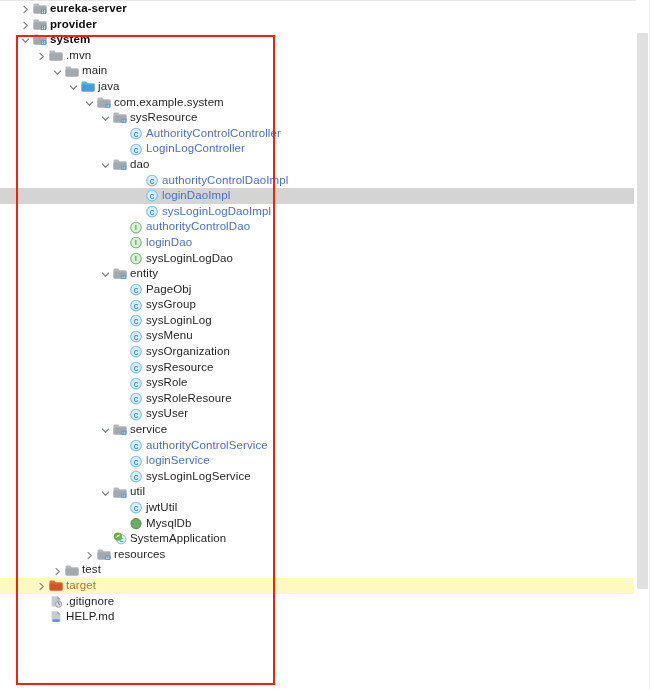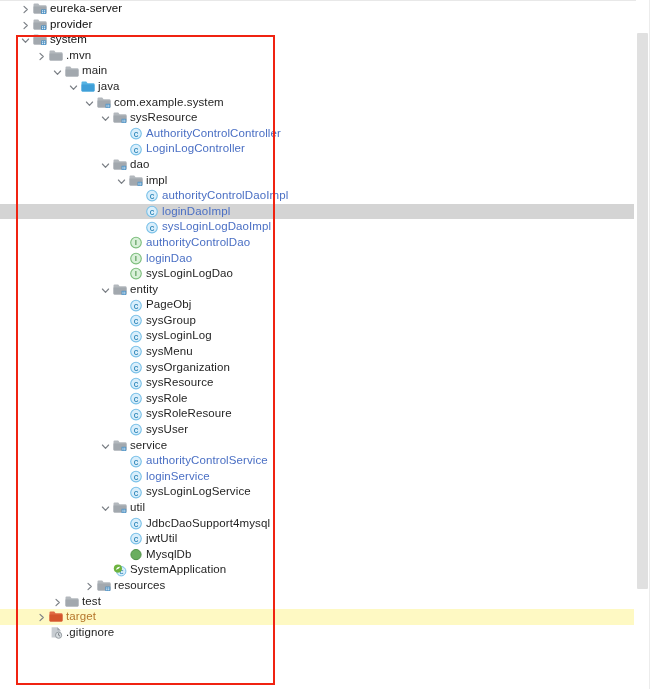--- a/index.html
+++ b/index.html
@@ -80,21 +80,21 @@
     height: 15px;
     display: inline-block;
   }
   .ic svg { position: absolute; left: 1px; top: 1px; }
 
   .label {
     flex: 0 0 auto;
     padding-left: 1px;
     letter-spacing: .1px;
   }
-  .label.bold { font-weight: normal; color: #0d0d0d; }
+  .label.bold { font-weight: bold; color: #0d0d0d; }
   .label.blue { color: #4a6fc4; }
   .label.dark { color: #1f1f1f; }
   .label.orange { color: #b5762b; }
   .label.grayish { color: #1f1f1f; }
 
   
   .annot-rect {
     position: absolute;
     border: 2px solid #f02311;
     pointer-events: none;
@@ -309,307 +309,276 @@
             <rect x="8.6" y="7.8" width="4.6" height="4.2" fill="#4a90c4"></rect>
             <rect x="9.5" y="8.7" width="1" height="1" fill="#ffffff"></rect>
             <rect x="11.3" y="8.7" width="1" height="1" fill="#ffffff"></rect>
             <rect x="9.5" y="10.3" width="1" height="1" fill="#ffffff"></rect>
             <rect x="11.3" y="10.3" width="1" height="1" fill="#ffffff"></rect>
           </svg>
         </span>
         <span class="label grayish">dao</span>
       </div>
       <div class="row">
-        <span class="indent" style="width: 115px;"></span>
+        <span class="indent" style="width: 131px;"></span>
+        <span class="twisty empty"></span>
+        <span class="ic">
+          <svg width="14" height="13" viewBox="0 0 14 13">
+            <circle cx="7" cy="6.6" r="5.3" fill="#d9eefb" stroke="#79c0e8" stroke-width="1.1"></circle>
+            <text x="7" y="9.5" font-family="Liberation Sans, sans-serif" font-size="6.4" font-weight="bold" fill="#2e86b8" text-anchor="middle">C</text>
+          </svg>
+        </span>
+        <span class="label blue">authorityControlDaoImpl</span>
+      </div>
+      <div class="row selected">
+        <span class="indent" style="width: 131px;"></span>
+        <span class="twisty empty"></span>
+        <span class="ic">
+          <svg width="14" height="13" viewBox="0 0 14 13">
+            <circle cx="7" cy="6.6" r="5.3" fill="#d9eefb" stroke="#79c0e8" stroke-width="1.1"></circle>
+            <text x="7" y="9.5" font-family="Liberation Sans, sans-serif" font-size="6.4" font-weight="bold" fill="#2e86b8" text-anchor="middle">C</text>
+          </svg>
+        </span>
+        <span class="label blue">loginDaoImpl</span>
+      </div>
+      <div class="row">
+        <span class="indent" style="width: 131px;"></span>
+        <span class="twisty empty"></span>
+        <span class="ic">
+          <svg width="14" height="13" viewBox="0 0 14 13">
+            <circle cx="7" cy="6.6" r="5.3" fill="#d9eefb" stroke="#79c0e8" stroke-width="1.1"></circle>
+            <text x="7" y="9.5" font-family="Liberation Sans, sans-serif" font-size="6.4" font-weight="bold" fill="#2e86b8" text-anchor="middle">C</text>
+          </svg>
+        </span>
+        <span class="label blue">sysLoginLogDaoImpl</span>
+      </div>
+      <div class="row">
+        <span class="indent" style="width: 115px;"></span>
+        <span class="twisty empty"></span>
+        <span class="ic">
+          <svg width="14" height="13" viewBox="0 0 14 13">
+            <circle cx="7" cy="6.6" r="5.3" fill="#d9f0d9" stroke="#7bbd7b" stroke-width="1.1"></circle>
+            <text x="7" y="9.4" font-family="Liberation Sans, sans-serif" font-size="6.4" font-weight="bold" fill="#3f8a3f" text-anchor="middle">I</text>
+          </svg>
+        </span>
+        <span class="label blue">authorityControlDao</span>
+      </div>
+      <div class="row">
+        <span class="indent" style="width: 115px;"></span>
+        <span class="twisty empty"></span>
+        <span class="ic">
+          <svg width="14" height="13" viewBox="0 0 14 13">
+            <circle cx="7" cy="6.6" r="5.3" fill="#d9f0d9" stroke="#7bbd7b" stroke-width="1.1"></circle>
+            <text x="7" y="9.4" font-family="Liberation Sans, sans-serif" font-size="6.4" font-weight="bold" fill="#3f8a3f" text-anchor="middle">I</text>
+          </svg>
+        </span>
+        <span class="label blue">loginDao</span>
+      </div>
+      <div class="row">
+        <span class="indent" style="width: 115px;"></span>
+        <span class="twisty empty"></span>
+        <span class="ic">
+          <svg width="14" height="13" viewBox="0 0 14 13">
+            <circle cx="7" cy="6.6" r="5.3" fill="#d9f0d9" stroke="#7bbd7b" stroke-width="1.1"></circle>
+            <text x="7" y="9.4" font-family="Liberation Sans, sans-serif" font-size="6.4" font-weight="bold" fill="#3f8a3f" text-anchor="middle">I</text>
+          </svg>
+        </span>
+        <span class="label dark">sysLoginLogDao</span>
+      </div>
+      <div class="row">
+        <span class="indent" style="width: 99px;"></span>
         <span class="twisty">
           <svg width="9" height="9" viewBox="0 0 9 9">
             <path d="M1.4 3 L4.5 6.3 L7.6 3" fill="none" stroke="#7a7f85" stroke-width="1.15" stroke-linecap="round" stroke-linejoin="round"></path>
           </svg>
         </span>
         <span class="ic">
           <svg width="14" height="13" viewBox="0 0 14 13">
             <path d="M0.5 2.5 A1 1 0 0 1 1.5 1.5 H5.2 L6.6 3.2 H12.5 A1 1 0 0 1 13.5 4.2 V10.5 A1 1 0 0 1 12.5 11.5 H1.5 A1 1 0 0 1 0.5 10.5 Z" fill="#b3b8bd"></path>
             <path d="M0.5 4.6 H13.5 V10.5 A1 1 0 0 1 12.5 11.5 H1.5 A1 1 0 0 1 0.5 10.5 Z" fill="#a2a8ae"></path>
             <rect x="8.6" y="7.8" width="4.6" height="4.2" fill="#4a90c4"></rect>
             <rect x="9.5" y="8.7" width="1" height="1" fill="#ffffff"></rect>
             <rect x="11.3" y="8.7" width="1" height="1" fill="#ffffff"></rect>
             <rect x="9.5" y="10.3" width="1" height="1" fill="#ffffff"></rect>
             <rect x="11.3" y="10.3" width="1" height="1" fill="#ffffff"></rect>
           </svg>
         </span>
-        <span class="label grayish">impl</span>
-      </div>
-      <div class="row">
-        <span class="indent" style="width: 131px;"></span>
-        <span class="twisty empty"></span>
-        <span class="ic">
-          <svg width="14" height="13" viewBox="0 0 14 13">
-            <circle cx="7" cy="6.6" r="5.3" fill="#d9eefb" stroke="#79c0e8" stroke-width="1.1"></circle>
-            <text x="7" y="9.5" font-family="Liberation Sans, sans-serif" font-size="6.4" font-weight="bold" fill="#2e86b8" text-anchor="middle">C</text>
-          </svg>
-        </span>
-        <span class="label blue">authorityControlDaoImpl</span>
-      </div>
-      <div class="row selected">
-        <span class="indent" style="width: 131px;"></span>
-        <span class="twisty empty"></span>
-        <span class="ic">
-          <svg width="14" height="13" viewBox="0 0 14 13">
-            <circle cx="7" cy="6.6" r="5.3" fill="#d9eefb" stroke="#79c0e8" stroke-width="1.1"></circle>
-            <text x="7" y="9.5" font-family="Liberation Sans, sans-serif" font-size="6.4" font-weight="bold" fill="#2e86b8" text-anchor="middle">C</text>
-          </svg>
-        </span>
-        <span class="label blue">loginDaoImpl</span>
-      </div>
-      <div class="row">
-        <span class="indent" style="width: 131px;"></span>
-        <span class="twisty empty"></span>
-        <span class="ic">
-          <svg width="14" height="13" viewBox="0 0 14 13">
-            <circle cx="7" cy="6.6" r="5.3" fill="#d9eefb" stroke="#79c0e8" stroke-width="1.1"></circle>
-            <text x="7" y="9.5" font-family="Liberation Sans, sans-serif" font-size="6.4" font-weight="bold" fill="#2e86b8" text-anchor="middle">C</text>
-          </svg>
-        </span>
-        <span class="label blue">sysLoginLogDaoImpl</span>
-      </div>
-      <div class="row">
-        <span class="indent" style="width: 115px;"></span>
-        <span class="twisty empty"></span>
-        <span class="ic">
-          <svg width="14" height="13" viewBox="0 0 14 13">
-            <circle cx="7" cy="6.6" r="5.3" fill="#d9f0d9" stroke="#7bbd7b" stroke-width="1.1"></circle>
-            <text x="7" y="9.4" font-family="Liberation Sans, sans-serif" font-size="6.4" font-weight="bold" fill="#3f8a3f" text-anchor="middle">I</text>
-          </svg>
-        </span>
-        <span class="label blue">authorityControlDao</span>
-      </div>
-      <div class="row">
-        <span class="indent" style="width: 115px;"></span>
-        <span class="twisty empty"></span>
-        <span class="ic">
-          <svg width="14" height="13" viewBox="0 0 14 13">
-            <circle cx="7" cy="6.6" r="5.3" fill="#d9f0d9" stroke="#7bbd7b" stroke-width="1.1"></circle>
-            <text x="7" y="9.4" font-family="Liberation Sans, sans-serif" font-size="6.4" font-weight="bold" fill="#3f8a3f" text-anchor="middle">I</text>
-          </svg>
-        </span>
-        <span class="label blue">loginDao</span>
-      </div>
-      <div class="row">
-        <span class="indent" style="width: 115px;"></span>
-        <span class="twisty empty"></span>
-        <span class="ic">
-          <svg width="14" height="13" viewBox="0 0 14 13">
-            <circle cx="7" cy="6.6" r="5.3" fill="#d9f0d9" stroke="#7bbd7b" stroke-width="1.1"></circle>
-            <text x="7" y="9.4" font-family="Liberation Sans, sans-serif" font-size="6.4" font-weight="bold" fill="#3f8a3f" text-anchor="middle">I</text>
-          </svg>
-        </span>
-        <span class="label dark">sysLoginLogDao</span>
+        <span class="label grayish">entity</span>
+      </div>
+      <div class="row">
+        <span class="indent" style="width: 115px;"></span>
+        <span class="twisty empty"></span>
+        <span class="ic">
+          <svg width="14" height="13" viewBox="0 0 14 13">
+            <circle cx="7" cy="6.6" r="5.3" fill="#d9eefb" stroke="#79c0e8" stroke-width="1.1"></circle>
+            <text x="7" y="9.5" font-family="Liberation Sans, sans-serif" font-size="6.4" font-weight="bold" fill="#2e86b8" text-anchor="middle">C</text>
+          </svg>
+        </span>
+        <span class="label dark">PageObj</span>
+      </div>
+      <div class="row">
+        <span class="indent" style="width: 115px;"></span>
+        <span class="twisty empty"></span>
+        <span class="ic">
+          <svg width="14" height="13" viewBox="0 0 14 13">
+            <circle cx="7" cy="6.6" r="5.3" fill="#d9eefb" stroke="#79c0e8" stroke-width="1.1"></circle>
+            <text x="7" y="9.5" font-family="Liberation Sans, sans-serif" font-size="6.4" font-weight="bold" fill="#2e86b8" text-anchor="middle">C</text>
+          </svg>
+        </span>
+        <span class="label dark">sysGroup</span>
+      </div>
+      <div class="row">
+        <span class="indent" style="width: 115px;"></span>
+        <span class="twisty empty"></span>
+        <span class="ic">
+          <svg width="14" height="13" viewBox="0 0 14 13">
+            <circle cx="7" cy="6.6" r="5.3" fill="#d9eefb" stroke="#79c0e8" stroke-width="1.1"></circle>
+            <text x="7" y="9.5" font-family="Liberation Sans, sans-serif" font-size="6.4" font-weight="bold" fill="#2e86b8" text-anchor="middle">C</text>
+          </svg>
+        </span>
+        <span class="label dark">sysLoginLog</span>
+      </div>
+      <div class="row">
+        <span class="indent" style="width: 115px;"></span>
+        <span class="twisty empty"></span>
+        <span class="ic">
+          <svg width="14" height="13" viewBox="0 0 14 13">
+            <circle cx="7" cy="6.6" r="5.3" fill="#d9eefb" stroke="#79c0e8" stroke-width="1.1"></circle>
+            <text x="7" y="9.5" font-family="Liberation Sans, sans-serif" font-size="6.4" font-weight="bold" fill="#2e86b8" text-anchor="middle">C</text>
+          </svg>
+        </span>
+        <span class="label dark">sysMenu</span>
+      </div>
+      <div class="row">
+        <span class="indent" style="width: 115px;"></span>
+        <span class="twisty empty"></span>
+        <span class="ic">
+          <svg width="14" height="13" viewBox="0 0 14 13">
+            <circle cx="7" cy="6.6" r="5.3" fill="#d9eefb" stroke="#79c0e8" stroke-width="1.1"></circle>
+            <text x="7" y="9.5" font-family="Liberation Sans, sans-serif" font-size="6.4" font-weight="bold" fill="#2e86b8" text-anchor="middle">C</text>
+          </svg>
+        </span>
+        <span class="label dark">sysOrganization</span>
+      </div>
+      <div class="row">
+        <span class="indent" style="width: 115px;"></span>
+        <span class="twisty empty"></span>
+        <span class="ic">
+          <svg width="14" height="13" viewBox="0 0 14 13">
+            <circle cx="7" cy="6.6" r="5.3" fill="#d9eefb" stroke="#79c0e8" stroke-width="1.1"></circle>
+            <text x="7" y="9.5" font-family="Liberation Sans, sans-serif" font-size="6.4" font-weight="bold" fill="#2e86b8" text-anchor="middle">C</text>
+          </svg>
+        </span>
+        <span class="label dark">sysResource</span>
+      </div>
+      <div class="row">
+        <span class="indent" style="width: 115px;"></span>
+        <span class="twisty empty"></span>
+        <span class="ic">
+          <svg width="14" height="13" viewBox="0 0 14 13">
+            <circle cx="7" cy="6.6" r="5.3" fill="#d9eefb" stroke="#79c0e8" stroke-width="1.1"></circle>
+            <text x="7" y="9.5" font-family="Liberation Sans, sans-serif" font-size="6.4" font-weight="bold" fill="#2e86b8" text-anchor="middle">C</text>
+          </svg>
+        </span>
+        <span class="label dark">sysRole</span>
+      </div>
+      <div class="row">
+        <span class="indent" style="width: 115px;"></span>
+        <span class="twisty empty"></span>
+        <span class="ic">
+          <svg width="14" height="13" viewBox="0 0 14 13">
+            <circle cx="7" cy="6.6" r="5.3" fill="#d9eefb" stroke="#79c0e8" stroke-width="1.1"></circle>
+            <text x="7" y="9.5" font-family="Liberation Sans, sans-serif" font-size="6.4" font-weight="bold" fill="#2e86b8" text-anchor="middle">C</text>
+          </svg>
+        </span>
+        <span class="label dark">sysRoleResoure</span>
+      </div>
+      <div class="row">
+        <span class="indent" style="width: 115px;"></span>
+        <span class="twisty empty"></span>
+        <span class="ic">
+          <svg width="14" height="13" viewBox="0 0 14 13">
+            <circle cx="7" cy="6.6" r="5.3" fill="#d9eefb" stroke="#79c0e8" stroke-width="1.1"></circle>
+            <text x="7" y="9.5" font-family="Liberation Sans, sans-serif" font-size="6.4" font-weight="bold" fill="#2e86b8" text-anchor="middle">C</text>
+          </svg>
+        </span>
+        <span class="label dark">sysUser</span>
       </div>
       <div class="row">
         <span class="indent" style="width: 99px;"></span>
         <span class="twisty">
           <svg width="9" height="9" viewBox="0 0 9 9">
             <path d="M1.4 3 L4.5 6.3 L7.6 3" fill="none" stroke="#7a7f85" stroke-width="1.15" stroke-linecap="round" stroke-linejoin="round"></path>
           </svg>
         </span>
         <span class="ic">
           <svg width="14" height="13" viewBox="0 0 14 13">
             <path d="M0.5 2.5 A1 1 0 0 1 1.5 1.5 H5.2 L6.6 3.2 H12.5 A1 1 0 0 1 13.5 4.2 V10.5 A1 1 0 0 1 12.5 11.5 H1.5 A1 1 0 0 1 0.5 10.5 Z" fill="#b3b8bd"></path>
             <path d="M0.5 4.6 H13.5 V10.5 A1 1 0 0 1 12.5 11.5 H1.5 A1 1 0 0 1 0.5 10.5 Z" fill="#a2a8ae"></path>
             <rect x="8.6" y="7.8" width="4.6" height="4.2" fill="#4a90c4"></rect>
             <rect x="9.5" y="8.7" width="1" height="1" fill="#ffffff"></rect>
             <rect x="11.3" y="8.7" width="1" height="1" fill="#ffffff"></rect>
             <rect x="9.5" y="10.3" width="1" height="1" fill="#ffffff"></rect>
             <rect x="11.3" y="10.3" width="1" height="1" fill="#ffffff"></rect>
           </svg>
         </span>
-        <span class="label grayish">entity</span>
-      </div>
-      <div class="row">
-        <span class="indent" style="width: 115px;"></span>
-        <span class="twisty empty"></span>
-        <span class="ic">
-          <svg width="14" height="13" viewBox="0 0 14 13">
-            <circle cx="7" cy="6.6" r="5.3" fill="#d9eefb" stroke="#79c0e8" stroke-width="1.1"></circle>
-            <text x="7" y="9.5" font-family="Liberation Sans, sans-serif" font-size="6.4" font-weight="bold" fill="#2e86b8" text-anchor="middle">C</text>
-          </svg>
-        </span>
-        <span class="label dark">PageObj</span>
-      </div>
-      <div class="row">
-        <span class="indent" style="width: 115px;"></span>
-        <span class="twisty empty"></span>
-        <span class="ic">
-          <svg width="14" height="13" viewBox="0 0 14 13">
-            <circle cx="7" cy="6.6" r="5.3" fill="#d9eefb" stroke="#79c0e8" stroke-width="1.1"></circle>
-            <text x="7" y="9.5" font-family="Liberation Sans, sans-serif" font-size="6.4" font-weight="bold" fill="#2e86b8" text-anchor="middle">C</text>
-          </svg>
-        </span>
-        <span class="label dark">sysGroup</span>
-      </div>
-      <div class="row">
-        <span class="indent" style="width: 115px;"></span>
-        <span class="twisty empty"></span>
-        <span class="ic">
-          <svg width="14" height="13" viewBox="0 0 14 13">
-            <circle cx="7" cy="6.6" r="5.3" fill="#d9eefb" stroke="#79c0e8" stroke-width="1.1"></circle>
-            <text x="7" y="9.5" font-family="Liberation Sans, sans-serif" font-size="6.4" font-weight="bold" fill="#2e86b8" text-anchor="middle">C</text>
-          </svg>
-        </span>
-        <span class="label dark">sysLoginLog</span>
-      </div>
-      <div class="row">
-        <span class="indent" style="width: 115px;"></span>
-        <span class="twisty empty"></span>
-        <span class="ic">
-          <svg width="14" height="13" viewBox="0 0 14 13">
-            <circle cx="7" cy="6.6" r="5.3" fill="#d9eefb" stroke="#79c0e8" stroke-width="1.1"></circle>
-            <text x="7" y="9.5" font-family="Liberation Sans, sans-serif" font-size="6.4" font-weight="bold" fill="#2e86b8" text-anchor="middle">C</text>
-          </svg>
-        </span>
-        <span class="label dark">sysMenu</span>
-      </div>
-      <div class="row">
-        <span class="indent" style="width: 115px;"></span>
-        <span class="twisty empty"></span>
-        <span class="ic">
-          <svg width="14" height="13" viewBox="0 0 14 13">
-            <circle cx="7" cy="6.6" r="5.3" fill="#d9eefb" stroke="#79c0e8" stroke-width="1.1"></circle>
-            <text x="7" y="9.5" font-family="Liberation Sans, sans-serif" font-size="6.4" font-weight="bold" fill="#2e86b8" text-anchor="middle">C</text>
-          </svg>
-        </span>
-        <span class="label dark">sysOrganization</span>
-      </div>
-      <div class="row">
-        <span class="indent" style="width: 115px;"></span>
-        <span class="twisty empty"></span>
-        <span class="ic">
-          <svg width="14" height="13" viewBox="0 0 14 13">
-            <circle cx="7" cy="6.6" r="5.3" fill="#d9eefb" stroke="#79c0e8" stroke-width="1.1"></circle>
-            <text x="7" y="9.5" font-family="Liberation Sans, sans-serif" font-size="6.4" font-weight="bold" fill="#2e86b8" text-anchor="middle">C</text>
-          </svg>
-        </span>
-        <span class="label dark">sysResource</span>
-      </div>
-      <div class="row">
-        <span class="indent" style="width: 115px;"></span>
-        <span class="twisty empty"></span>
-        <span class="ic">
-          <svg width="14" height="13" viewBox="0 0 14 13">
-            <circle cx="7" cy="6.6" r="5.3" fill="#d9eefb" stroke="#79c0e8" stroke-width="1.1"></circle>
-            <text x="7" y="9.5" font-family="Liberation Sans, sans-serif" font-size="6.4" font-weight="bold" fill="#2e86b8" text-anchor="middle">C</text>
-          </svg>
-        </span>
-        <span class="label dark">sysRole</span>
-      </div>
-      <div class="row">
-        <span class="indent" style="width: 115px;"></span>
-        <span class="twisty empty"></span>
-        <span class="ic">
-          <svg width="14" height="13" viewBox="0 0 14 13">
-            <circle cx="7" cy="6.6" r="5.3" fill="#d9eefb" stroke="#79c0e8" stroke-width="1.1"></circle>
-            <text x="7" y="9.5" font-family="Liberation Sans, sans-serif" font-size="6.4" font-weight="bold" fill="#2e86b8" text-anchor="middle">C</text>
-          </svg>
-        </span>
-        <span class="label dark">sysRoleResoure</span>
-      </div>
-      <div class="row">
-        <span class="indent" style="width: 115px;"></span>
-        <span class="twisty empty"></span>
-        <span class="ic">
-          <svg width="14" height="13" viewBox="0 0 14 13">
-            <circle cx="7" cy="6.6" r="5.3" fill="#d9eefb" stroke="#79c0e8" stroke-width="1.1"></circle>
-            <text x="7" y="9.5" font-family="Liberation Sans, sans-serif" font-size="6.4" font-weight="bold" fill="#2e86b8" text-anchor="middle">C</text>
-          </svg>
-        </span>
-        <span class="label dark">sysUser</span>
+        <span class="label grayish">service</span>
+      </div>
+      <div class="row">
+        <span class="indent" style="width: 115px;"></span>
+        <span class="twisty empty"></span>
+        <span class="ic">
+          <svg width="14" height="13" viewBox="0 0 14 13">
+            <circle cx="7" cy="6.6" r="5.3" fill="#d9eefb" stroke="#79c0e8" stroke-width="1.1"></circle>
+            <text x="7" y="9.5" font-family="Liberation Sans, sans-serif" font-size="6.4" font-weight="bold" fill="#2e86b8" text-anchor="middle">C</text>
+          </svg>
+        </span>
+        <span class="label blue">authorityControlService</span>
+      </div>
+      <div class="row">
+        <span class="indent" style="width: 115px;"></span>
+        <span class="twisty empty"></span>
+        <span class="ic">
+          <svg width="14" height="13" viewBox="0 0 14 13">
+            <circle cx="7" cy="6.6" r="5.3" fill="#d9eefb" stroke="#79c0e8" stroke-width="1.1"></circle>
+            <text x="7" y="9.5" font-family="Liberation Sans, sans-serif" font-size="6.4" font-weight="bold" fill="#2e86b8" text-anchor="middle">C</text>
+          </svg>
+        </span>
+        <span class="label blue">loginService</span>
+      </div>
+      <div class="row">
+        <span class="indent" style="width: 115px;"></span>
+        <span class="twisty empty"></span>
+        <span class="ic">
+          <svg width="14" height="13" viewBox="0 0 14 13">
+            <circle cx="7" cy="6.6" r="5.3" fill="#d9eefb" stroke="#79c0e8" stroke-width="1.1"></circle>
+            <text x="7" y="9.5" font-family="Liberation Sans, sans-serif" font-size="6.4" font-weight="bold" fill="#2e86b8" text-anchor="middle">C</text>
+          </svg>
+        </span>
+        <span class="label dark">sysLoginLogService</span>
       </div>
       <div class="row">
         <span class="indent" style="width: 99px;"></span>
         <span class="twisty">
           <svg width="9" height="9" viewBox="0 0 9 9">
             <path d="M1.4 3 L4.5 6.3 L7.6 3" fill="none" stroke="#7a7f85" stroke-width="1.15" stroke-linecap="round" stroke-linejoin="round"></path>
           </svg>
         </span>
         <span class="ic">
           <svg width="14" height="13" viewBox="0 0 14 13">
             <path d="M0.5 2.5 A1 1 0 0 1 1.5 1.5 H5.2 L6.6 3.2 H12.5 A1 1 0 0 1 13.5 4.2 V10.5 A1 1 0 0 1 12.5 11.5 H1.5 A1 1 0 0 1 0.5 10.5 Z" fill="#b3b8bd"></path>
             <path d="M0.5 4.6 H13.5 V10.5 A1 1 0 0 1 12.5 11.5 H1.5 A1 1 0 0 1 0.5 10.5 Z" fill="#a2a8ae"></path>
             <rect x="8.6" y="7.8" width="4.6" height="4.2" fill="#4a90c4"></rect>
             <rect x="9.5" y="8.7" width="1" height="1" fill="#ffffff"></rect>
             <rect x="11.3" y="8.7" width="1" height="1" fill="#ffffff"></rect>
             <rect x="9.5" y="10.3" width="1" height="1" fill="#ffffff"></rect>
             <rect x="11.3" y="10.3" width="1" height="1" fill="#ffffff"></rect>
           </svg>
         </span>
-        <span class="label grayish">service</span>
-      </div>
-      <div class="row">
-        <span class="indent" style="width: 115px;"></span>
-        <span class="twisty empty"></span>
-        <span class="ic">
-          <svg width="14" height="13" viewBox="0 0 14 13">
-            <circle cx="7" cy="6.6" r="5.3" fill="#d9eefb" stroke="#79c0e8" stroke-width="1.1"></circle>
-            <text x="7" y="9.5" font-family="Liberation Sans, sans-serif" font-size="6.4" font-weight="bold" fill="#2e86b8" text-anchor="middle">C</text>
-          </svg>
-        </span>
-        <span class="label blue">authorityControlService</span>
-      </div>
-      <div class="row">
-        <span class="indent" style="width: 115px;"></span>
-        <span class="twisty empty"></span>
-        <span class="ic">
-          <svg width="14" height="13" viewBox="0 0 14 13">
-            <circle cx="7" cy="6.6" r="5.3" fill="#d9eefb" stroke="#79c0e8" stroke-width="1.1"></circle>
-            <text x="7" y="9.5" font-family="Liberation Sans, sans-serif" font-size="6.4" font-weight="bold" fill="#2e86b8" text-anchor="middle">C</text>
-          </svg>
-        </span>
-        <span class="label blue">loginService</span>
-      </div>
-      <div class="row">
-        <span class="indent" style="width: 115px;"></span>
-        <span class="twisty empty"></span>
-        <span class="ic">
-          <svg width="14" height="13" viewBox="0 0 14 13">
-            <circle cx="7" cy="6.6" r="5.3" fill="#d9eefb" stroke="#79c0e8" stroke-width="1.1"></circle>
-            <text x="7" y="9.5" font-family="Liberation Sans, sans-serif" font-size="6.4" font-weight="bold" fill="#2e86b8" text-anchor="middle">C</text>
-          </svg>
-        </span>
-        <span class="label dark">sysLoginLogService</span>
-      </div>
-      <div class="row">
-        <span class="indent" style="width: 99px;"></span>
-        <span class="twisty">
-          <svg width="9" height="9" viewBox="0 0 9 9">
-            <path d="M1.4 3 L4.5 6.3 L7.6 3" fill="none" stroke="#7a7f85" stroke-width="1.15" stroke-linecap="round" stroke-linejoin="round"></path>
-          </svg>
-        </span>
-        <span class="ic">
-          <svg width="14" height="13" viewBox="0 0 14 13">
-            <path d="M0.5 2.5 A1 1 0 0 1 1.5 1.5 H5.2 L6.6 3.2 H12.5 A1 1 0 0 1 13.5 4.2 V10.5 A1 1 0 0 1 12.5 11.5 H1.5 A1 1 0 0 1 0.5 10.5 Z" fill="#b3b8bd"></path>
-            <path d="M0.5 4.6 H13.5 V10.5 A1 1 0 0 1 12.5 11.5 H1.5 A1 1 0 0 1 0.5 10.5 Z" fill="#a2a8ae"></path>
-            <rect x="8.6" y="7.8" width="4.6" height="4.2" fill="#4a90c4"></rect>
-            <rect x="9.5" y="8.7" width="1" height="1" fill="#ffffff"></rect>
-            <rect x="11.3" y="8.7" width="1" height="1" fill="#ffffff"></rect>
-            <rect x="9.5" y="10.3" width="1" height="1" fill="#ffffff"></rect>
-            <rect x="11.3" y="10.3" width="1" height="1" fill="#ffffff"></rect>
-          </svg>
-        </span>
         <span class="label grayish">util</span>
-      </div>
-      <div class="row">
-        <span class="indent" style="width: 115px;"></span>
-        <span class="twisty empty"></span>
-        <span class="ic">
-          <svg width="14" height="13" viewBox="0 0 14 13">
-            <circle cx="7" cy="6.6" r="5.3" fill="#d9eefb" stroke="#79c0e8" stroke-width="1.1"></circle>
-            <text x="7" y="9.5" font-family="Liberation Sans, sans-serif" font-size="6.4" font-weight="bold" fill="#2e86b8" text-anchor="middle">C</text>
-          </svg>
-        </span>
-        <span class="label dark">JdbcDaoSupport4mysql</span>
       </div>
       <div class="row">
         <span class="indent" style="width: 115px;"></span>
         <span class="twisty empty"></span>
         <span class="ic">
           <svg width="14" height="13" viewBox="0 0 14 13">
             <circle cx="7" cy="6.6" r="5.3" fill="#d9eefb" stroke="#79c0e8" stroke-width="1.1"></circle>
             <text x="7" y="9.5" font-family="Liberation Sans, sans-serif" font-size="6.4" font-weight="bold" fill="#2e86b8" text-anchor="middle">C</text>
           </svg>
         </span>
@@ -694,20 +663,32 @@
         <span class="ic">
           <svg width="14" height="13" viewBox="0 0 14 13">
             <path d="M2.6 1.3 H8.4 L11.4 4.3 V11.6 H2.6 Z" fill="#c7ccd1"></path>
             <path d="M8.4 1.3 L11.4 4.3 H8.4 Z" fill="#9ba1a7"></path>
             <circle cx="9.6" cy="9.2" r="3.1" fill="#d8dde1" stroke="#8f969c" stroke-width="0.9"></circle>
             <path d="M9.6 7.2 V9.2 L11.0 10.1" stroke="#6b7076" stroke-width="0.9" fill="none"></path>
           </svg>
         </span>
         <span class="label dark">.gitignore</span>
       </div>
+      <div class="row">
+        <span class="indent" style="width: 35px;"></span>
+        <span class="twisty empty"></span>
+        <span class="ic">
+          <svg width="14" height="13" viewBox="0 0 14 13">
+            <path d="M2.6 1.3 H8.4 L11.4 4.3 V11.6 H2.6 Z" fill="#c7ccd1"></path>
+            <path d="M8.4 1.3 L11.4 4.3 H8.4 Z" fill="#9ba1a7"></path>
+            <rect x="3.6" y="9.4" width="7" height="2.4" fill="#5b8fd6"></rect>
+          </svg>
+        </span>
+        <span class="label dark">HELP.md</span>
+      </div>
     </div>
 
   <div class="annot-rect" id="annot" style="left: 16px; top: 35px; width: 259px; height: 650px; border-color: rgb(240, 35, 17);"></div>
 
   <div class="scroll-track">
     <div class="scroll-thumb" id="scroll-thumb" style="top: 33px; height: 556px;"></div>
   </div>
 
 </div>
 

